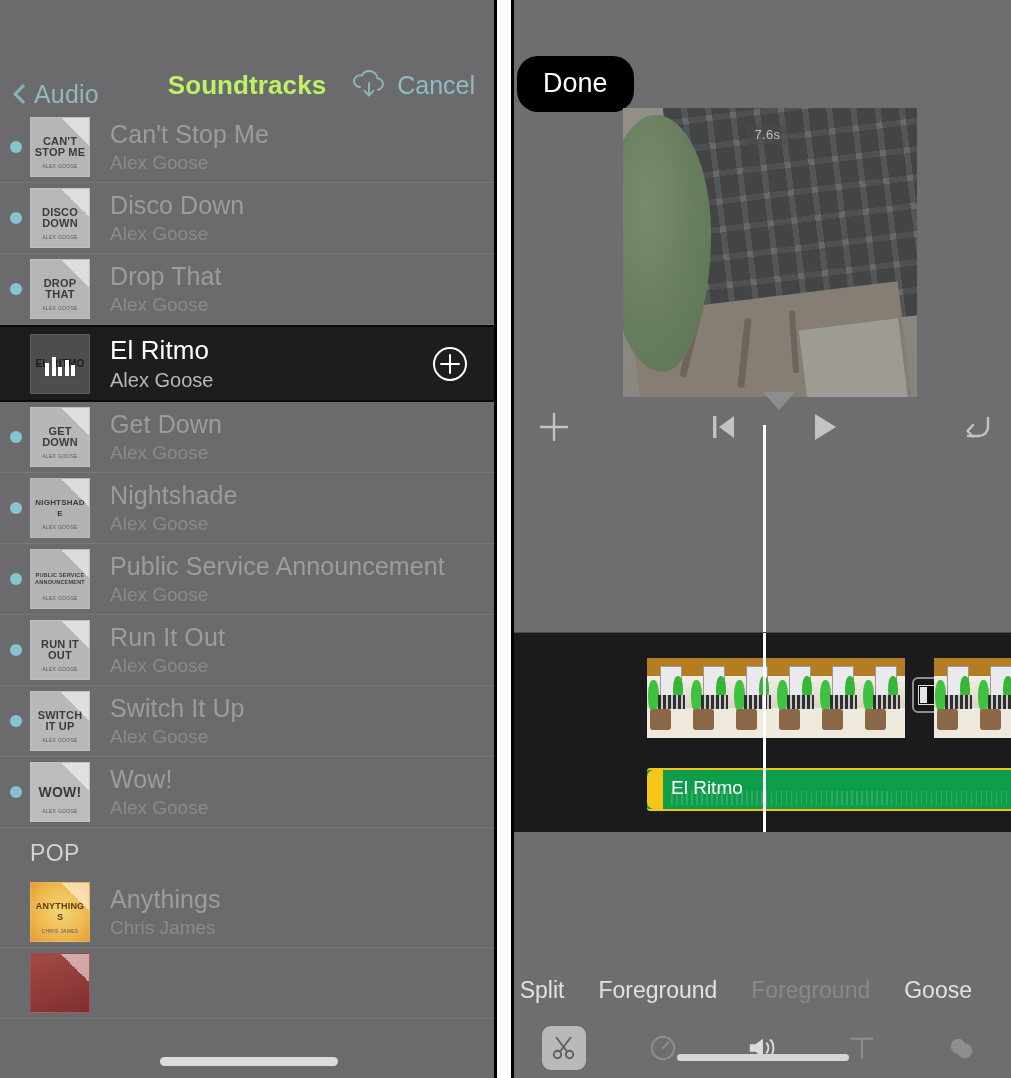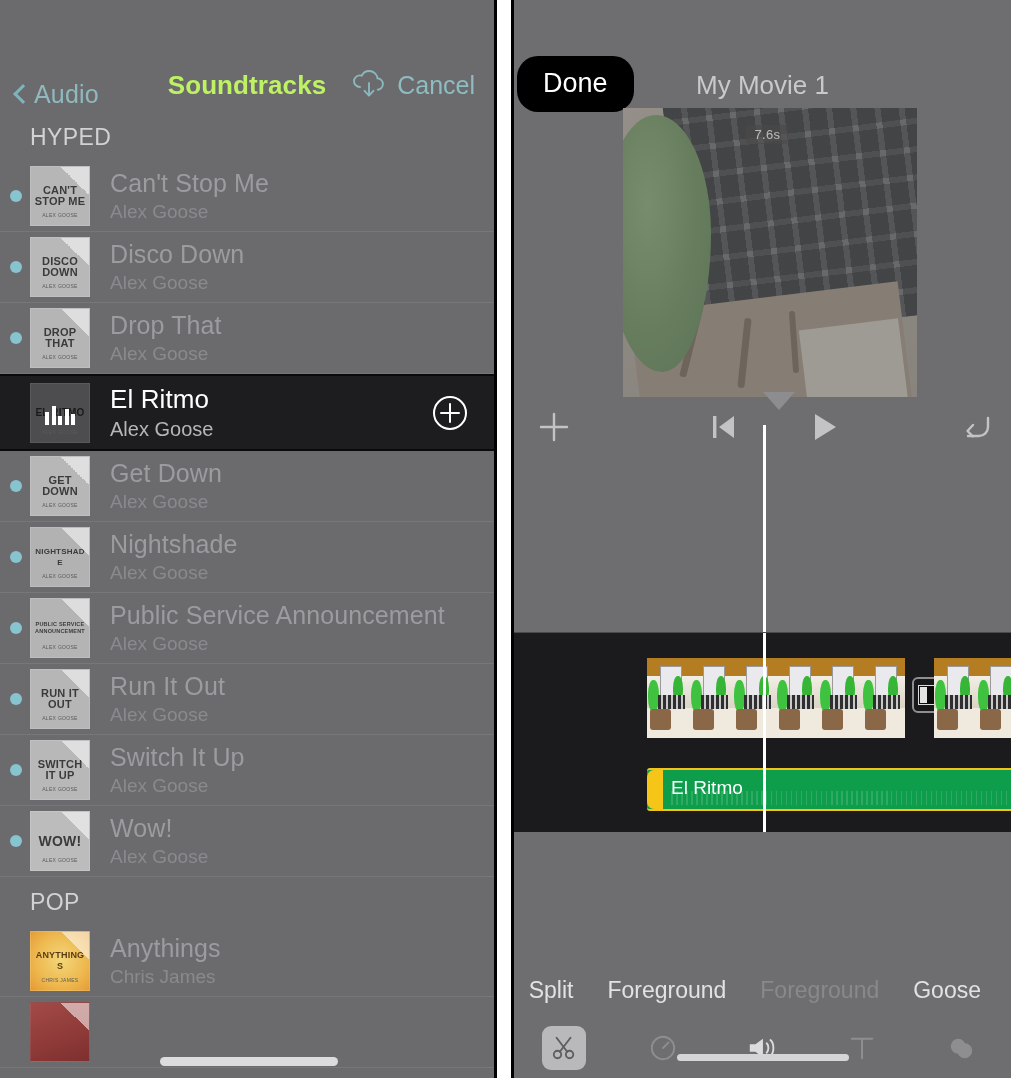--- a/index.html
+++ b/index.html
@@ -264,21 +264,21 @@
   }
   .playhead-line.upper {
     top: 0; height: 100%;
   }
 
   .lower-blank { height: 135px; background: #6e6e70; }
 
   .bottom-actions {
     position: relative; height: 46px;
     display: flex; justify-content: flex-end; align-items: center;
-    gap: 34px; padding-right: 30px;
+    gap: 34px; padding-right: 39px;
   }
   .ba-item { font-size: 23px; color: #e2e2e4; }
   .ba-item.dim { color: #89898c; }
 
   .bottom-icons {
     position: relative; height: 70px;
     display: flex; align-items: center;
   }
   .bi {
     width: 20%; display: flex; align-items: center; justify-content: center;
@@ -314,21 +314,20 @@
       <div class="lp-cloud">
         <svg viewBox="0 0 38 32" width="38" height="32">
           <path d="M10 17c-3.3 0-6-2.6-6-5.8S6.7 5.4 10 5.4c.6 0 1.2.1 1.8.3C13.1 2.8 15.9 1 19.2 1c4.3 0 7.9 3.2 8.3 7.3 3 .3 5.4 2.8 5.4 5.8 0 2.9-2.2 5.3-5.1 5.6" fill="none" stroke="#8ab8bd" stroke-width="1.9" stroke-linecap="round"></path>
           <path d="M19 13v12" fill="none" stroke="#8ab8bd" stroke-width="1.9" stroke-linecap="round"></path>
           <path d="M14.6 20.8 19 25.6l4.4-4.8" fill="none" stroke="#8ab8bd" stroke-width="1.9" stroke-linecap="round" stroke-linejoin="round"></path>
         </svg>
       </div>
       <div class="lp-cancel">Cancel</div>
     </div>
 
-    <div class="lp-section">HYPED</div>
     <div class="lp-list">
 
       <div class="song-row">
         <span class="dot"></span>
         <div class="thumb" style="background:#b6b6b6">
           <span class="art-title">CAN'T STOP ME</span>
           <span class="art-sub">ALEX GOOSE</span>
           <span class="fold"></span>
         </div>
         <div class="song-meta">
@@ -491,21 +490,20 @@
       </div>
     </div>
 
     <div class="scroll-pill"></div>
   </div>
 
   <div class="right-panel">
 
     <div class="rp-topbar">
       <div class="done-chip">Done</div>
-      <div class="rp-title">My Movie 1</div>
     </div>
 
     <div class="preview-wrap">
       <div class="preview">
         <div class="paper"></div>
         <div class="kb"></div>
         <div class="palmrest"></div>
         <div class="trackpad"></div>
         <div class="pen" style="left:22%;top:58%;width:7px;height:74px;transform:rotate(14deg)"></div>
         <div class="pen" style="left:40%;top:62%;width:7px;height:70px;transform:rotate(6deg)"></div>

